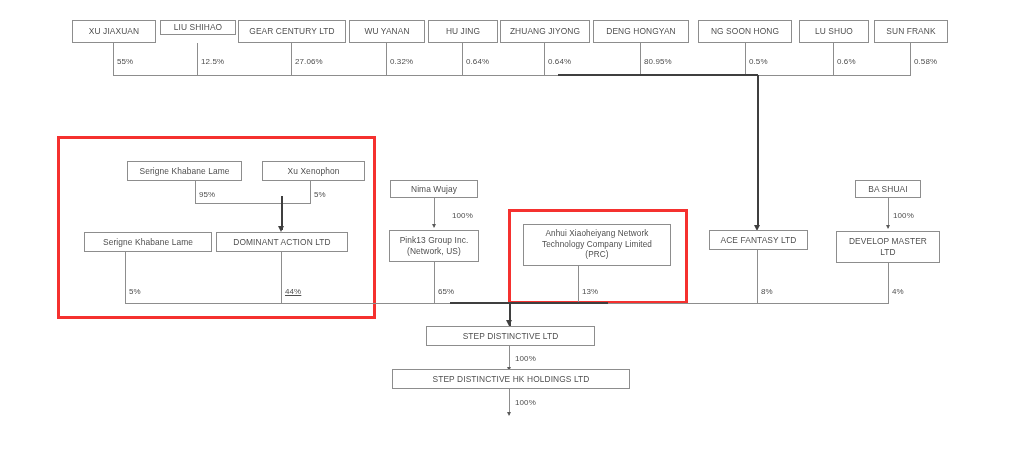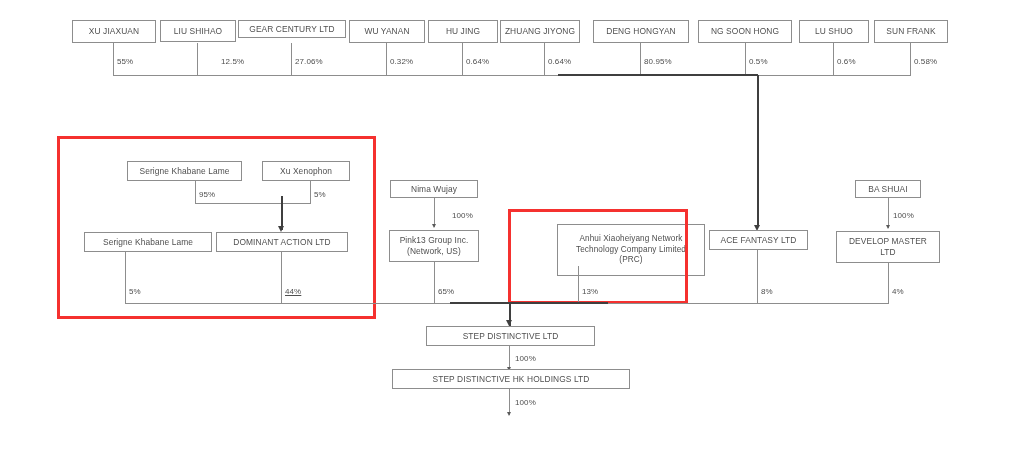--- a/index.html
+++ b/index.html
@@ -68,63 +68,63 @@
     background:transparent;
     pointer-events:none;
   }
 </style>
 </head>
 <body>
 
 <div id="canvas">
 
   <div class="node" style="left:72px;  top:20px; width:84px;  height:23px;">XU JIAXUAN</div>
-  <div class="node" style="left:160px; top:20px; width:76px;  height:22px;">LIU SHIHAO</div>
-  <div class="node" style="left:238px; top:20px; width:108px; height:18px;">GEAR CENTURY LTD</div>
+  <div class="node" style="left:160px; top:20px; width:76px;  height:15px;">LIU SHIHAO</div>
+  <div class="node" style="left:238px; top:20px; width:108px; height:23px;">GEAR CENTURY LTD</div>
   <div class="node" style="left:349px; top:20px; width:76px;  height:23px;">WU YANAN</div>
   <div class="node" style="left:428px; top:20px; width:70px;  height:23px;">HU JING</div>
-  <div class="node" style="left:500px; top:20px; width:80px;  height:23px;">ZHUANG JIYONG</div>
+  <div class="node" style="left:500px; top:20px; width:90px;  height:23px;">ZHUANG JIYONG</div>
   <div class="node" style="left:698px; top:20px; width:94px;  height:23px;">NG SOON HONG</div>
   <div class="node" style="left:593px; top:20px; width:96px;  height:23px;">DENG HONGYAN</div>
   <div class="node" style="left:799px; top:20px; width:70px;  height:23px;">LU SHUO</div>
   <div class="node" style="left:874px; top:20px; width:74px;  height:23px;">SUN FRANK</div>
 
   <div class="vline" style="left:113px; top:43px; height:32px;"></div>
   <div class="vline" style="left:197px; top:43px; height:32px;"></div>
   <div class="vline" style="left:291px; top:43px; height:32px;"></div>
   <div class="vline" style="left:386px; top:43px; height:32px;"></div>
   <div class="vline" style="left:462px; top:43px; height:32px;"></div>
   <div class="vline" style="left:544px; top:43px; height:32px;"></div>
   <div class="vline" style="left:640px; top:43px; height:32px;"></div>
   <div class="vline" style="left:745px; top:43px; height:32px;"></div>
   <div class="vline" style="left:833px; top:43px; height:32px;"></div>
   <div class="vline" style="left:910px; top:43px; height:32px;"></div>
 
   <span class="pct" style="left:117px; top:57px;">55%</span>
-  <span class="pct" style="left:201px; top:57px;margin-left:20px;">12.5%</span>
+  <span class="pct" style="left:201px; top:57px;">12.5%</span>
   <span class="pct" style="left:295px; top:57px;">27.06%</span>
   <span class="pct" style="left:390px; top:57px;">0.32%</span>
   <span class="pct" style="left:466px; top:57px;">0.64%</span>
   <span class="pct" style="left:548px; top:57px;">0.64%</span>
   <span class="pct" style="left:644px; top:57px;">80.95%</span>
   <span class="pct" style="left:749px; top:57px;">0.5%</span>
   <span class="pct" style="left:837px; top:57px;">0.6%</span>
   <span class="pct" style="left:914px; top:57px;">0.58%</span>
 
   <div class="hline" style="left:113px; top:75px; width:445px;"></div>
   <div class="hline bold" style="left:558px; top:74px; width:200px;"></div>
   <div class="hline" style="left:758px; top:75px; width:153px;"></div>
 
   <div class="vline bold" style="left:757px; top:75px; height:152px;"></div>
   <div class="arrow" style="left:754px; top:225px;"></div>
 
   <div class="redbox" style="left:57px; top:136px; width:319px; height:183px;"></div>
 
   <div class="node" style="left:127px; top:161px; width:115px; height:20px;">Serigne Khabane Lame</div>
-  <div class="node" style="left:262px; top:161px; width:88px; height:20px;">Xu Xenophon</div>
+  <div class="node" style="left:262px; top:161px; width:103px; height:20px;">Xu Xenophon</div>
 
   <div class="vline" style="left:195px; top:181px; height:22px;"></div>
   <div class="vline" style="left:310px; top:181px; height:22px;"></div>
   <div class="hline" style="left:195px; top:203px; width:116px;"></div>
   <div class="vline bold" style="left:281px; top:196px; height:34px;"></div>
   <div class="arrow" style="left:278px; top:226px;"></div>
 
   <span class="pct" style="left:199px; top:190px;">95%</span>
   <span class="pct" style="left:314px; top:190px;">5%</span>
 
@@ -132,21 +132,21 @@
   <div class="node" style="left:216px; top:232px; width:132px; height:20px;">DOMINANT ACTION LTD</div>
 
   <div class="node" style="left:390px; top:180px; width:88px; height:18px;">Nima Wujay</div>
   <div class="vline" style="left:434px; top:198px; height:29px;"></div>
   <div class="arrow thin" style="left:432px; top:224px;"></div>
   <span class="pct" style="left:452px; top:211px;">100%</span>
 
   <div class="node multi" style="left:389px; top:230px; width:90px; height:32px;">Pink13 Group Inc.
 (Network, US)</div>
 
-  <div class="node multi small" style="left:523px; top:224px; width:148px; height:52px;margin-left:34px;">Anhui Xiaoheiyang Network
+  <div class="node multi small" style="left:523px; top:224px; width:148px; height:42px;">Anhui Xiaoheiyang Network
 Technology Company Limited
 (PRC)</div>
 
   <div class="node" style="left:709px; top:230px; width:99px; height:20px;">ACE FANTASY LTD</div>
 
   <div class="node" style="left:855px; top:180px; width:66px; height:18px;">BA SHUAI</div>
   <div class="vline" style="left:888px; top:198px; height:30px;"></div>
   <div class="arrow thin" style="left:886px; top:225px;"></div>
   <span class="pct" style="left:893px; top:211px;">100%</span>
 

